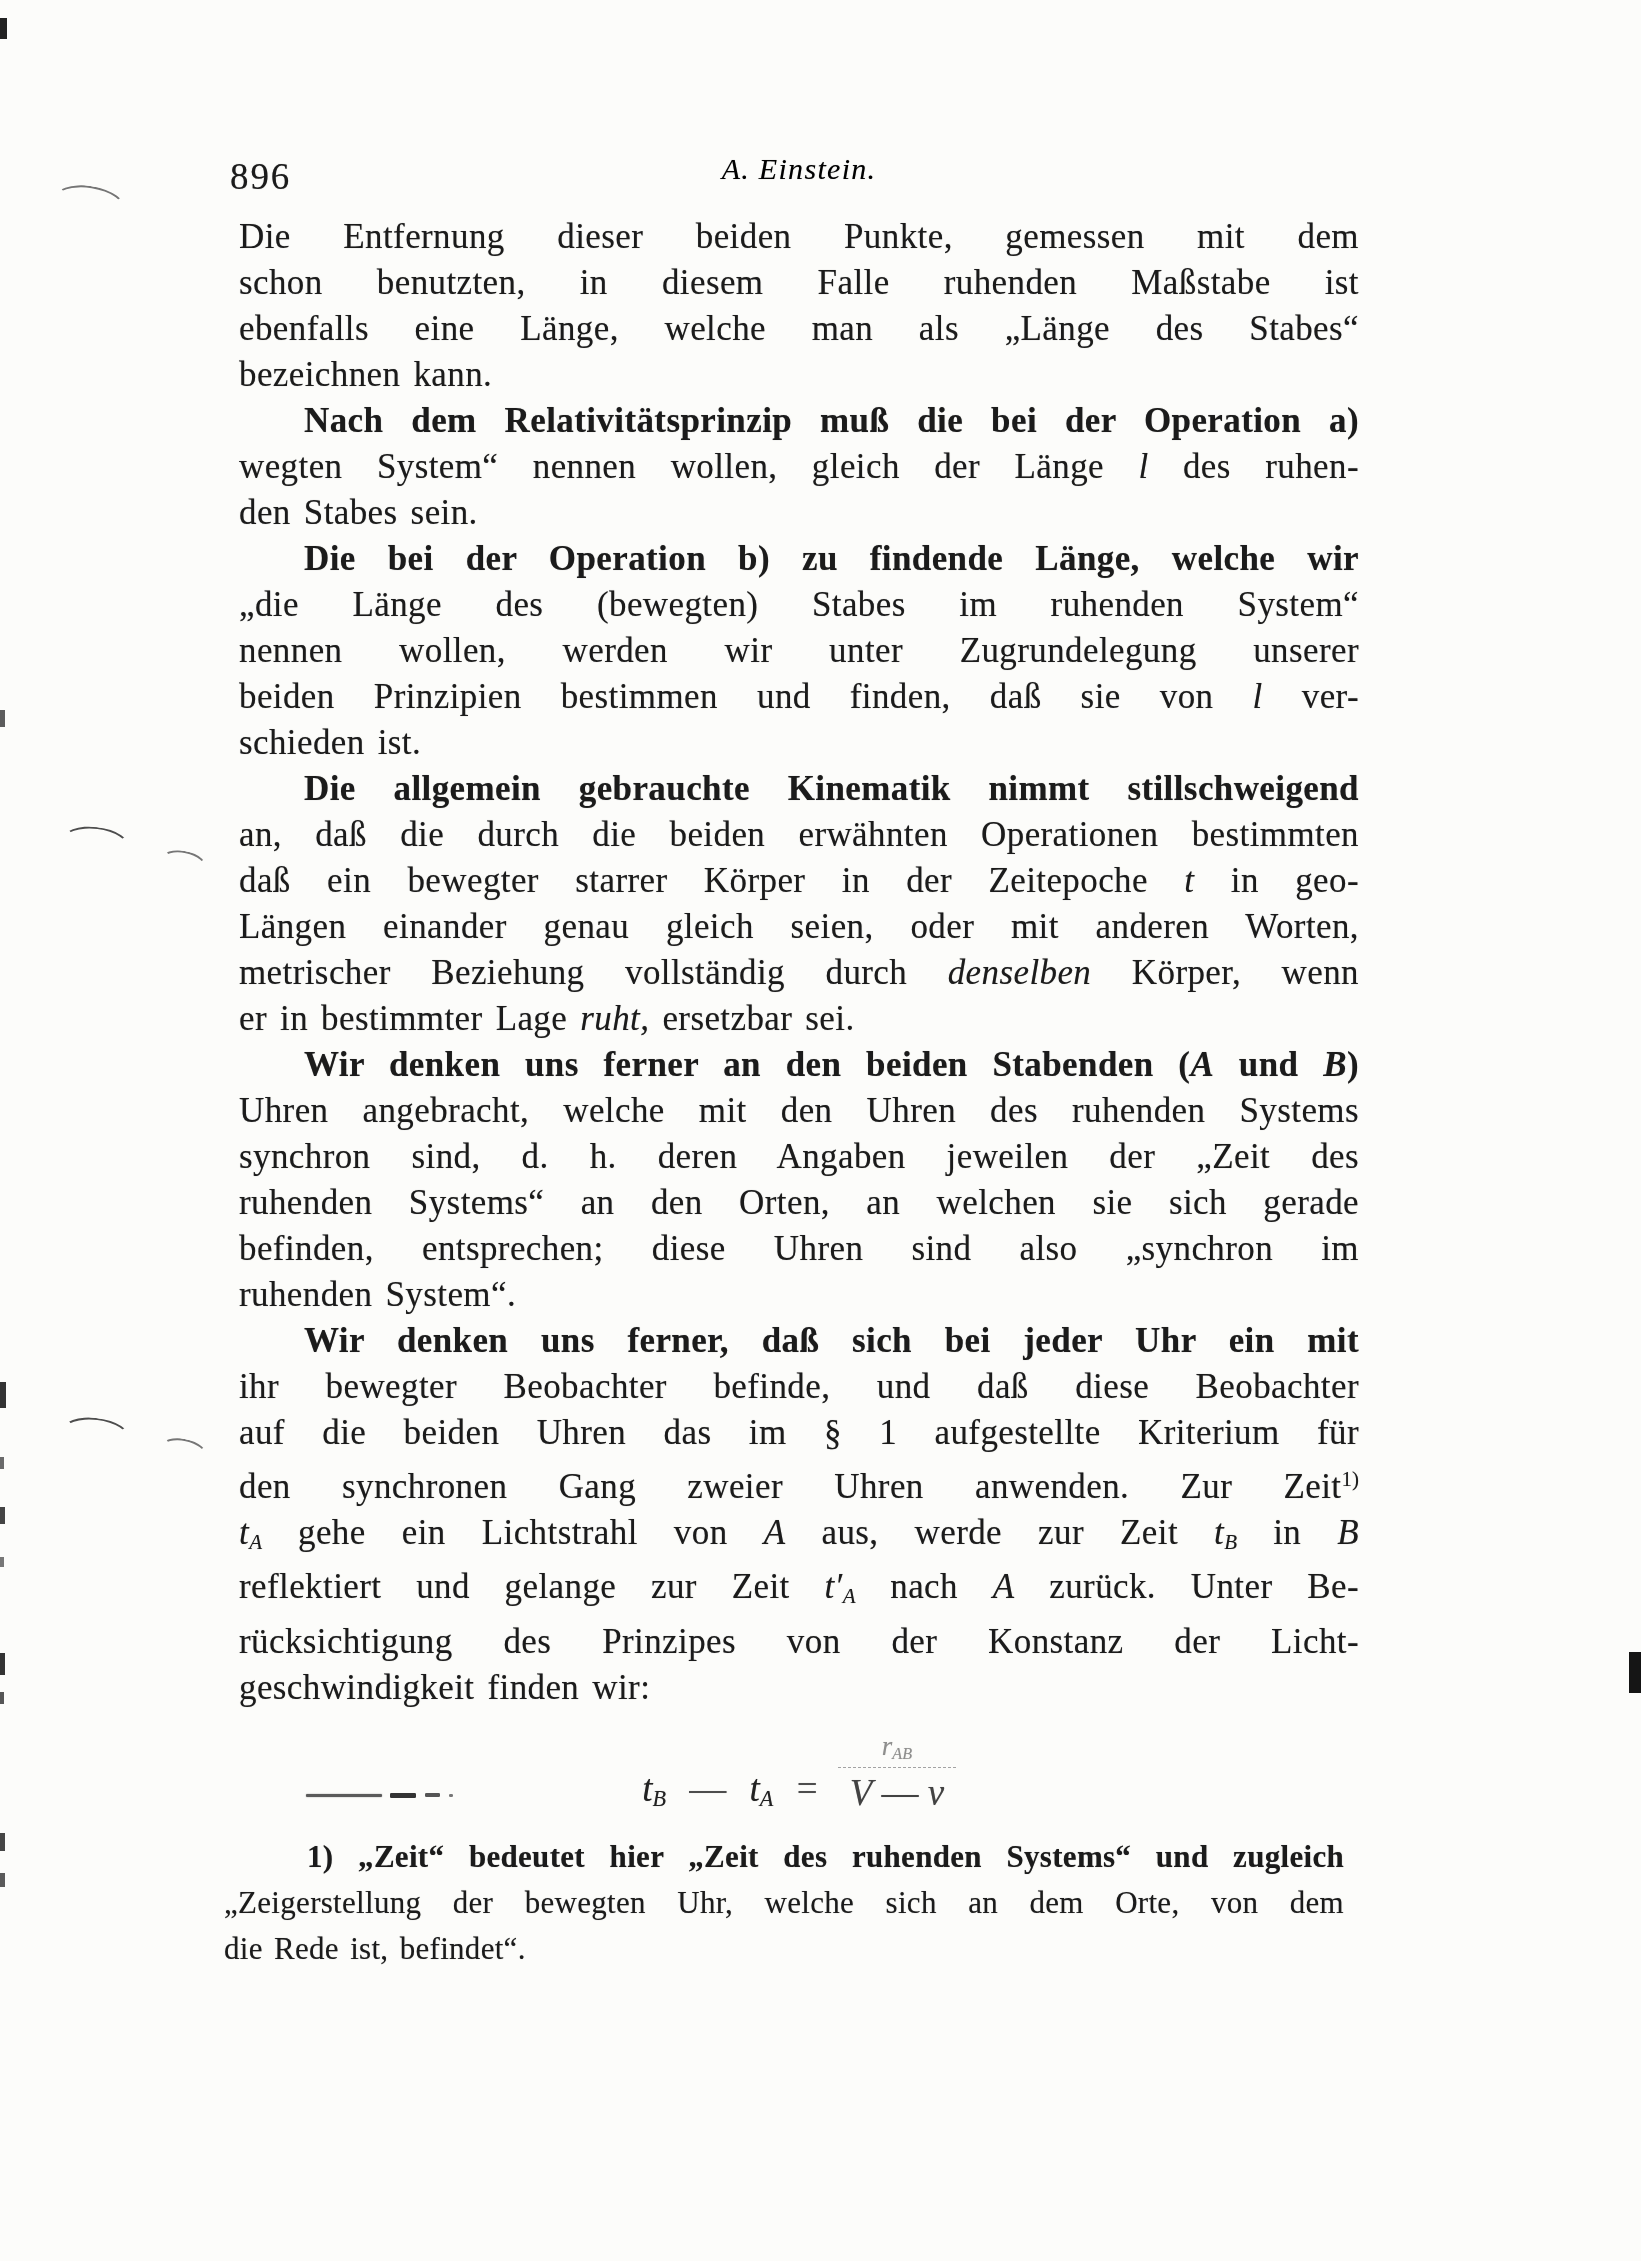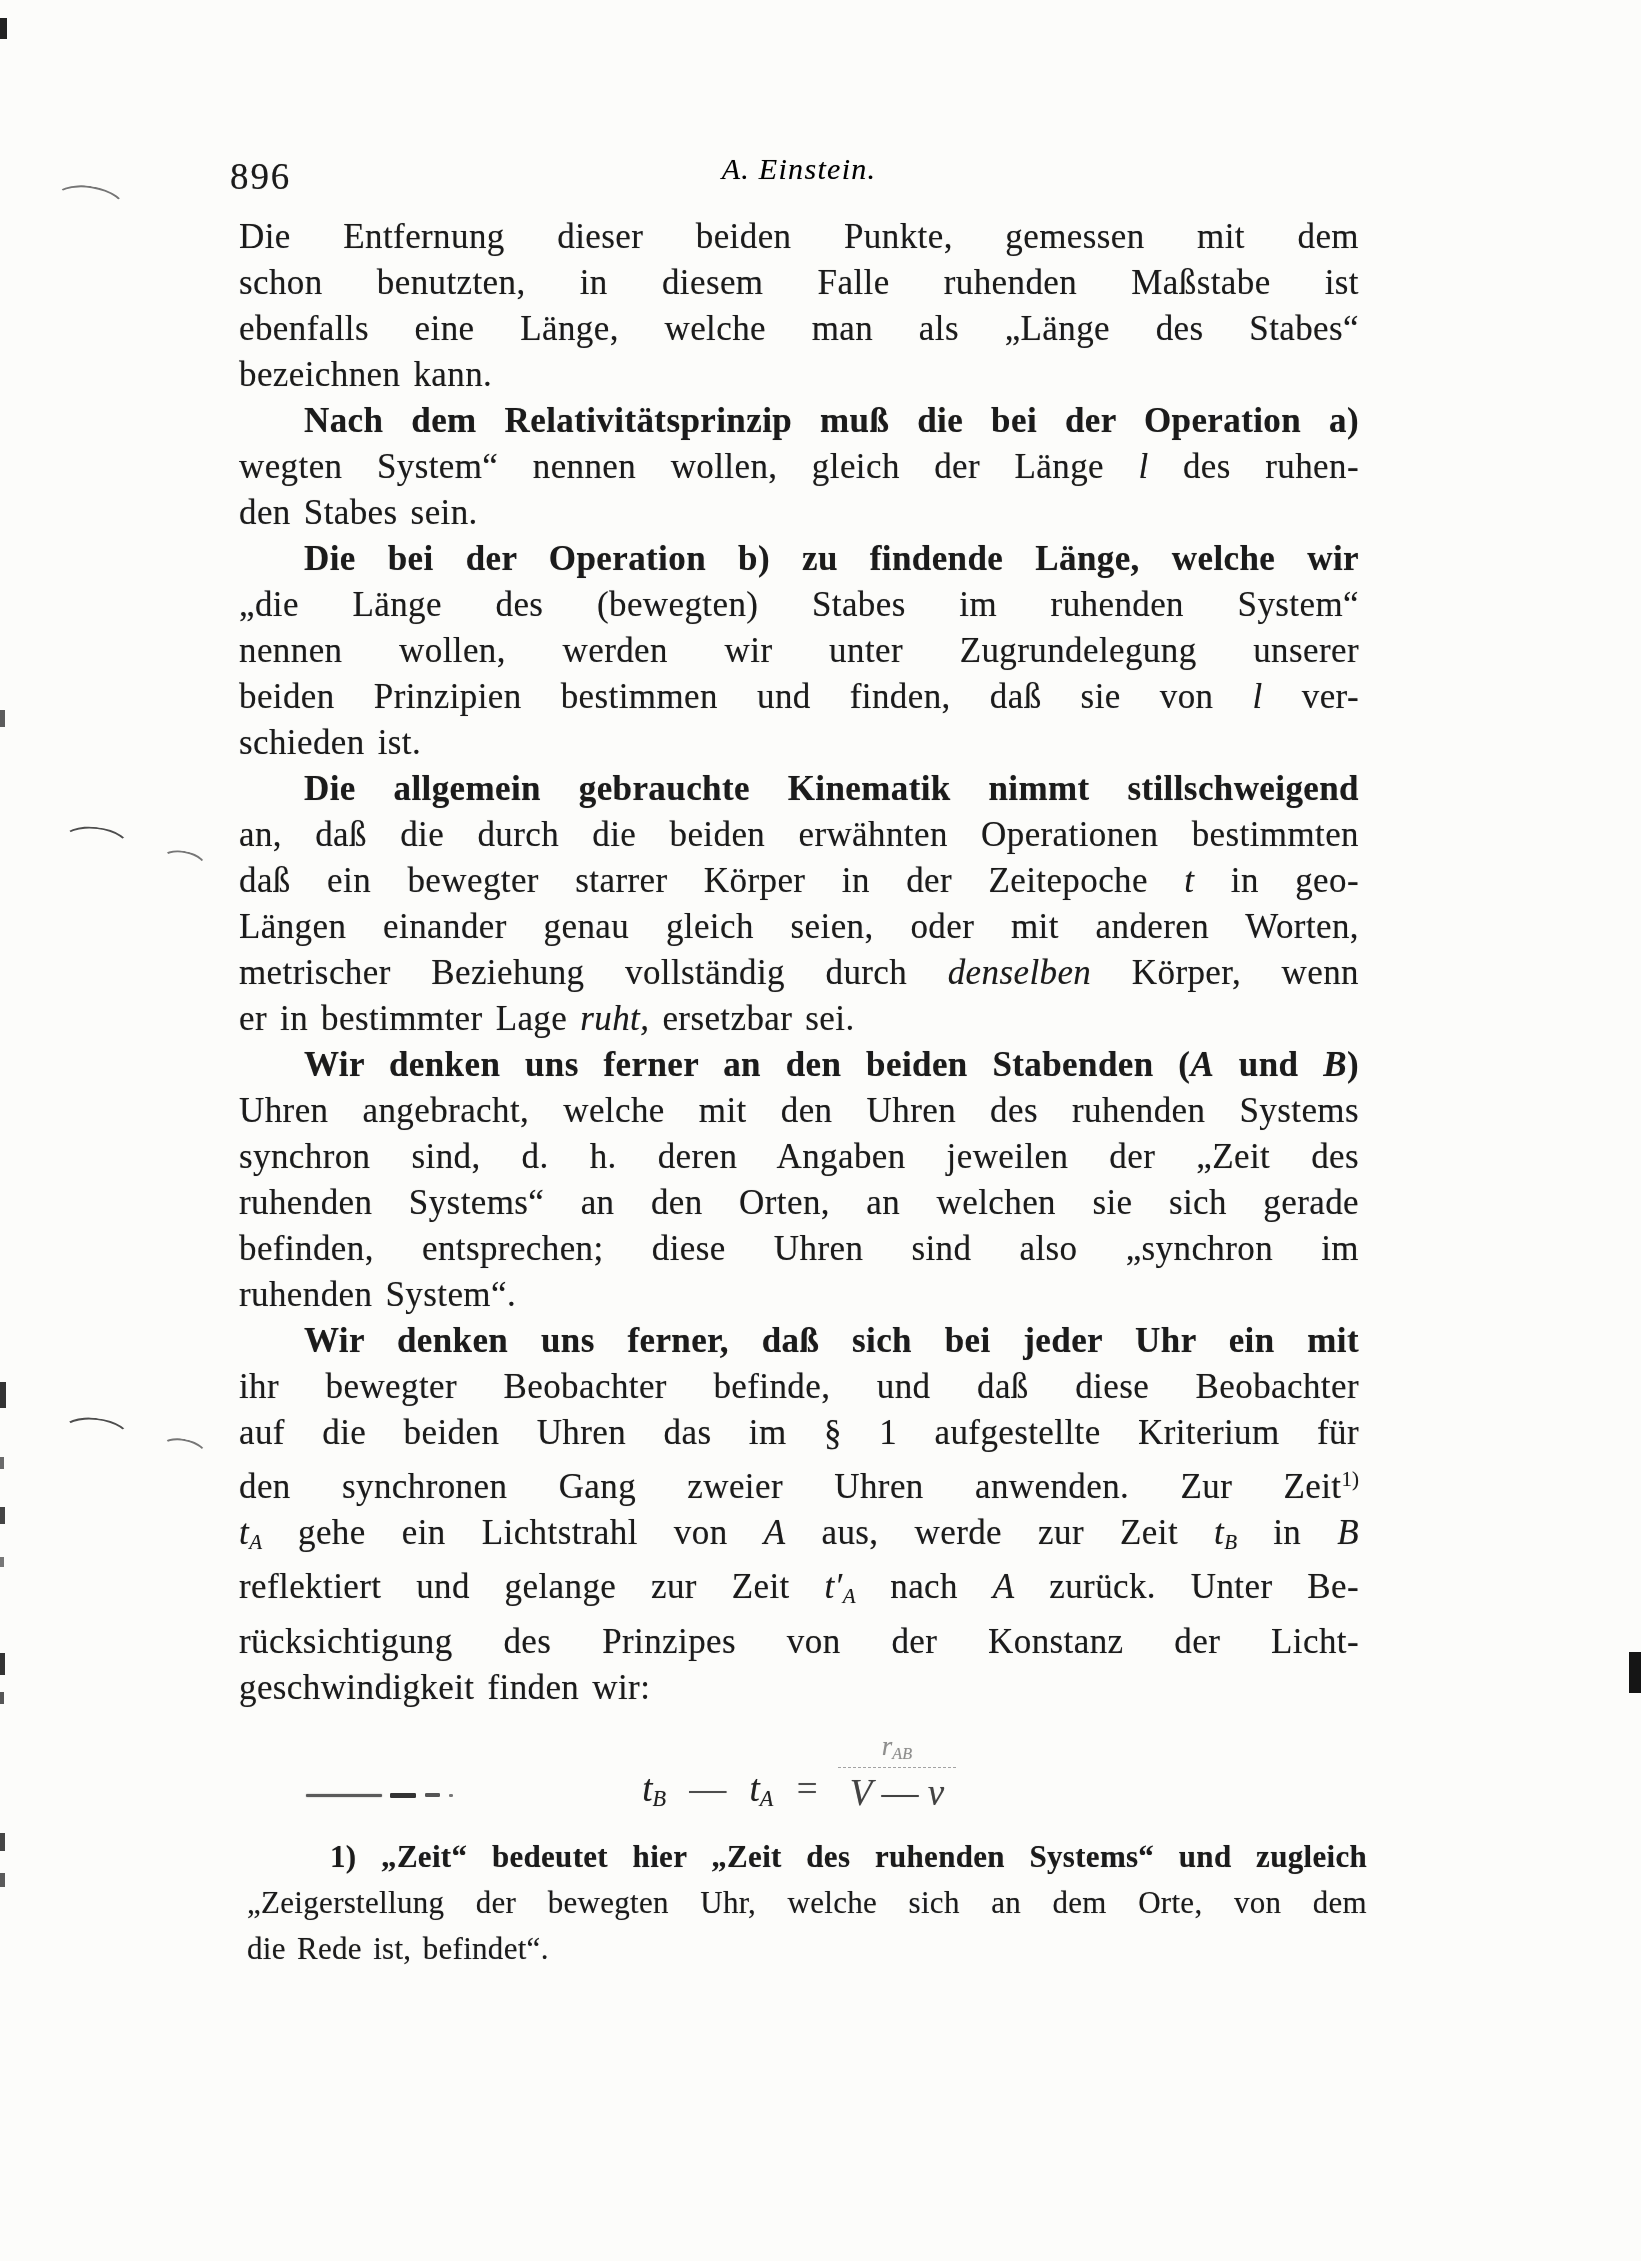--- a/index.html
+++ b/index.html
@@ -23,21 +23,21 @@
     text-align:center;font-style:italic;font-size:30px;color:#000000;
     letter-spacing:1.3px;
   }
   
   .body-text{
     position:absolute;left:239px;top:214px;width:1120px;
     font-size:35px;line-height:46px;
     word-spacing:3.9px;letter-spacing:0.4px;
   }
   .footnote-text{
-    position:absolute;left:247px;top:1834px;width:1120px;
+    position:absolute;left:224px;top:1834px;width:1120px;
     font-size:31px;line-height:46px;
     word-spacing:3.2px;letter-spacing:0.3px;
   }
   .tline{text-align:justify;text-align-last:justify;}
   .tline.last{text-align-last:left;}
   .tline.indent{text-indent:65px;font-weight:bold;}
   .footnote-text .tline.indent{text-indent:83px;}
   .s-i{font-style:italic;}
   .s-isub{font-style:italic;font-size:60%;vertical-align:-0.22em;letter-spacing:0;}
   .s-sup{font-size:60%;vertical-align:0.55em;letter-spacing:0;}

